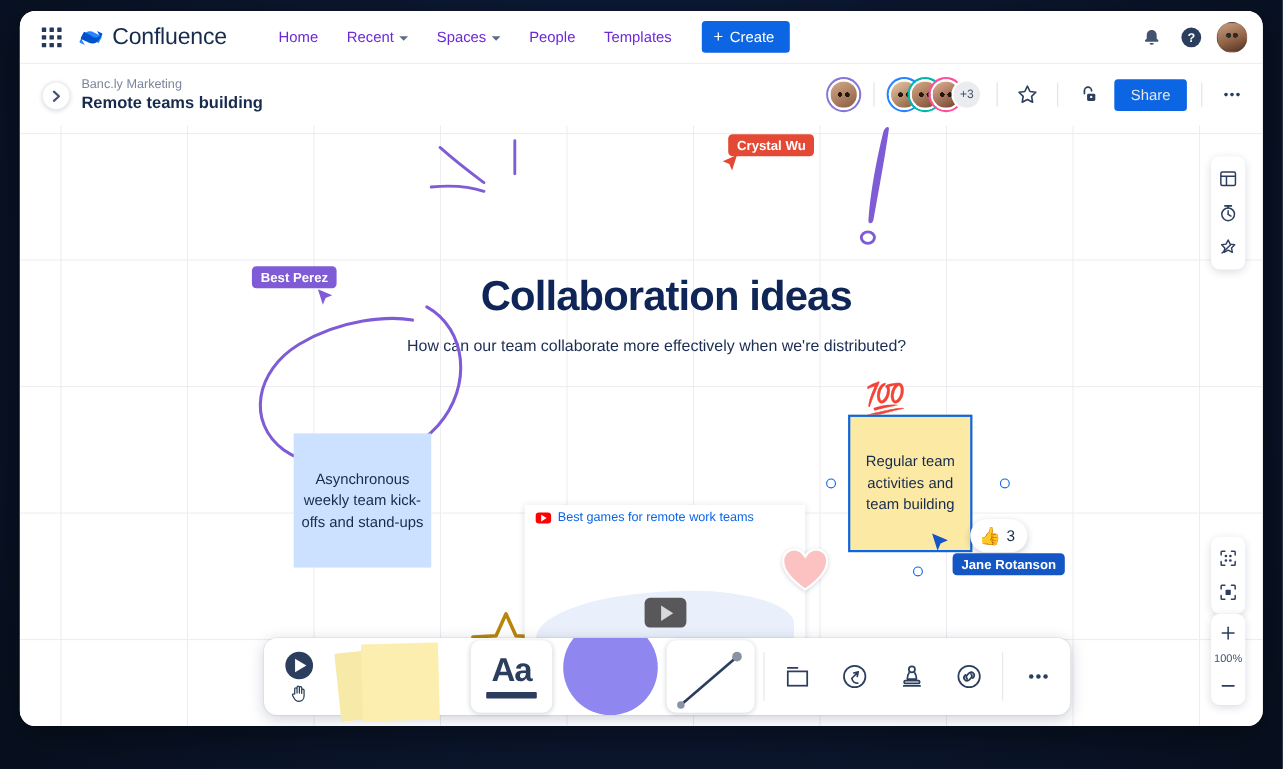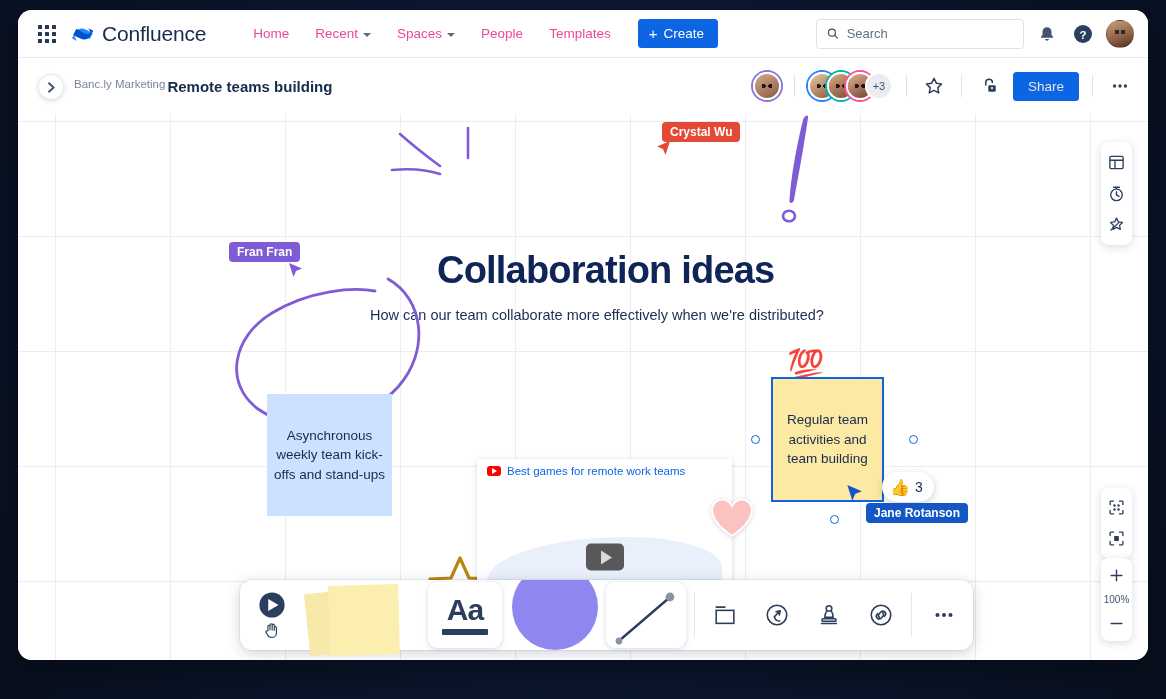--- a/index.html
+++ b/index.html
@@ -48,21 +48,21 @@
 
   .brand { display:flex; align-items:center; gap:8px; margin-right: 34px; cursor:pointer;}
   .brand-mark { width: 22px; height: 22px; }
   .brand-text {
     font-size: 21px; color: #172b4d; letter-spacing: -.2px;
     font-weight: 400;
   }
 
   .nav-links { display:flex; align-items:center; gap: 0; }
   .nav-link {
-    font-size: 13.5px; color: #ec4899; padding: 6px 13px;
+    font-size: 13.5px; color: #6d28d9; padding: 6px 13px;
     border-radius: 3px; cursor: pointer; white-space: nowrap;
     display:flex; align-items:center; gap:5px;
   }
   .caret { width:0;height:0;border-left:4px solid transparent;border-right:4px solid transparent;border-top:4.5px solid #5e6c84; display:inline-block; margin-top:2px;}
 
   .create-btn {
     background: #0c66e4; color:#fff; border:none;
     font-size: 13.5px; font-family: inherit;
     padding: 7px 14px 7px 11px; border-radius: 3.5px;
     margin-left: 14px; cursor:pointer;
@@ -108,21 +108,21 @@
     z-index: 30;
   }
   .expand-tab {
     position:absolute; left: 20px; top: 16px;
     width: 26px; height: 26px; border-radius: 50%;
     background:#fff; border:1px solid #ebecf0;
     box-shadow: 0 1px 4px rgba(9,30,66,.16);
     display:flex;align-items:center;justify-content:center;cursor:pointer;
     color:#42526e; font-size: 12px;
   }
-  .crumbs { display:flex; flex-direction:row; gap:2px;justify-content:space-between; }
+  .crumbs { display:flex; flex-direction:column; gap:2px;justify-content:space-between; }
   .crumb-space { font-size: 11.5px; color:#7a869a; cursor:pointer; }
   .crumb-title { font-size: 15px; color:#172b4d; font-weight: 700; cursor:pointer; }
 
   .header-right { margin-left:auto; display:flex; align-items:center; gap:10px; }
   .facepile { display:flex; align-items:center; }
   .face {
     width: 28px; height: 28px; border-radius:50%;
     border: 2.5px solid #fff; margin-left: -9px;
     position:relative; overflow:hidden; cursor:pointer;
   }
@@ -345,27 +345,20 @@
         <span>Templates</span>
       </div>
     </div>
 
     <button class="create-btn">
       <span class="plus-glyph">+</span>
       <span>Create</span>
     </button>
 
     <div class="nav-right">
-      <div class="search-box">
-        <svg width="13" height="13" viewBox="0 0 16 16">
-          <circle cx="6.8" cy="6.8" r="4.8" fill="none" stroke="#42526e" stroke-width="1.7"></circle>
-          <line x1="10.4" y1="10.4" x2="14.4" y2="14.4" stroke="#42526e" stroke-width="1.7" stroke-linecap="round"></line>
-        </svg>
-        <input type="text" placeholder="Search" style="">
-      </div>
 
       <div class="icon-btn">
         <svg width="18" height="18" viewBox="0 0 20 20">
           <path d="M10 2.5c-2.9 0-5 2.2-5 5.1v3.6L3.3 13c-.4.5-.1 1.3.6 1.3h12.2c.7 0 1-.8.6-1.3L15 11.2V7.6c0-2.9-2.1-5.1-5-5.1z" fill="#44546f"></path>
           <path d="M10 17.5a2.3 2.3 0 0 0 2.2-1.9H7.8A2.3 2.3 0 0 0 10 17.5z" fill="#44546f"></path>
         </svg>
       </div>
 
       <div class="icon-btn">
         <svg width="20" height="20" viewBox="0 0 20 20">
@@ -457,21 +450,21 @@
       <div style="position:relative;">
         <svg style="position:absolute; left:2px; top:18px; width:18px;height:18px;" viewBox="0 0 18 18">
           <path d="M15 1 L2 6.5 L8 9 L10.5 15 Z" fill="#e34935"></path>
         </svg>
         <div class="cursor-label" style="background:#e34935; margin-left:9px;">Crystal Wu</div>
       </div>
     </div>
 
     <div class="cursor-tag" style="left:211px; top:128px;">
       <div style="position:relative;">
-        <div class="cursor-label" style="background:#7f5bd5;">Fran Fran</div>
+        <div class="cursor-label" style="background:#7f5bd5;">Best Perez</div>
         <svg style="position:absolute; left:57px; top:20px; width:18px;height:18px;" viewBox="0 0 18 18">
           <path d="M3 1 L16 6.5 L10 9 L7.5 15 Z" fill="#7f5bd5"></path>
         </svg>
       </div>
     </div>
 
     <svg class="deco" style="left:210px; top:155px; width:210px; height:165px;" viewBox="0 0 210 165">
       <path d="M160 10 C196 30, 202 82, 170 118 C138 154, 66 166, 30 140 C-4 115, 4 68, 44 44 C82 21, 126 18, 147 22" fill="none" stroke="#7f5bd5" stroke-width="2.8" stroke-linecap="round"></path>
     </svg>
 

